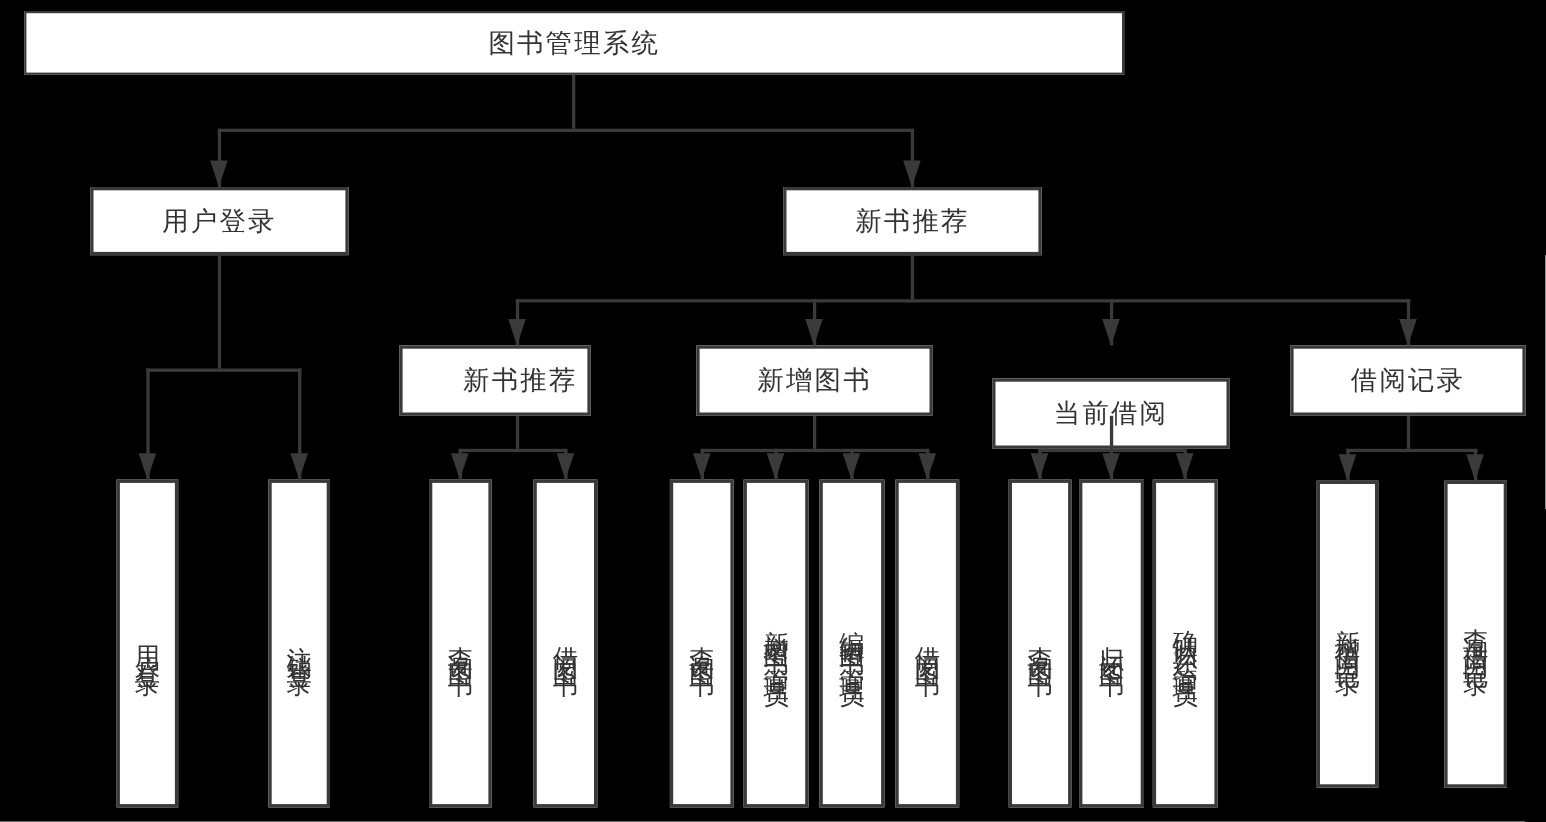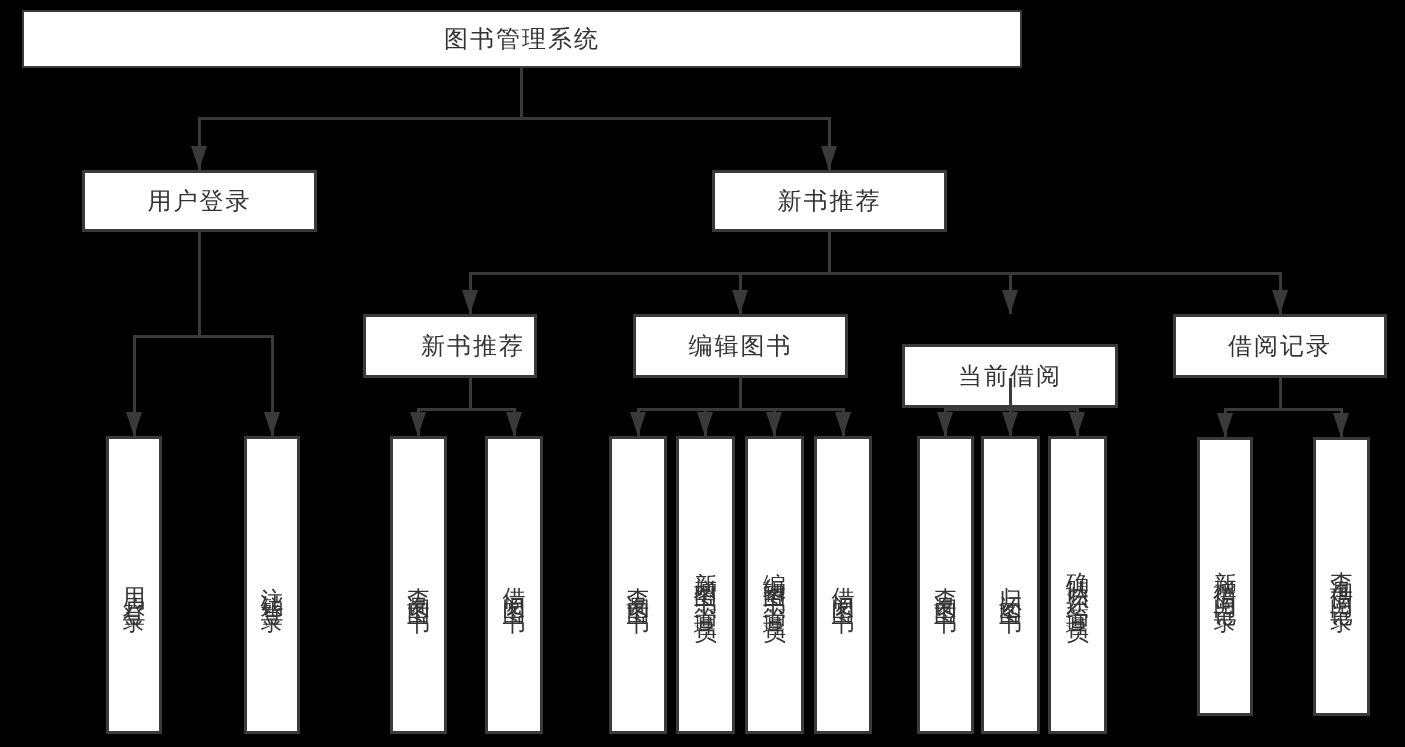--- a/index.html
+++ b/index.html
@@ -46,21 +46,21 @@
     <span>用户登录</span>
   </div>
   <div class="box" style="left:712px;top:170px;width:235px;height:62px;">
     <span>新书推荐</span>
   </div>
 
   <div class="box" style="left:363px;top:314px;width:174px;height:64px;padding-left:46px;">
     <span>新书推荐</span>
   </div>
   <div class="box" style="left:633px;top:314px;width:215px;height:64px;">
-    <span>编辑图书</span>
+    <span>新增图书</span>
   </div>
   <div class="box" style="left:902px;top:314px;width:216px;height:64px;margin-top:30px;">
     <span>当前借阅</span>
   </div>
   <div class="box" style="left:1173px;top:314px;width:214px;height:64px;">
     <span>借阅记录</span>
   </div>
 
   <div class="vbox" style="left:106px;top:436px;width:56px;height:298px;">
     <span>用户登录</span>

